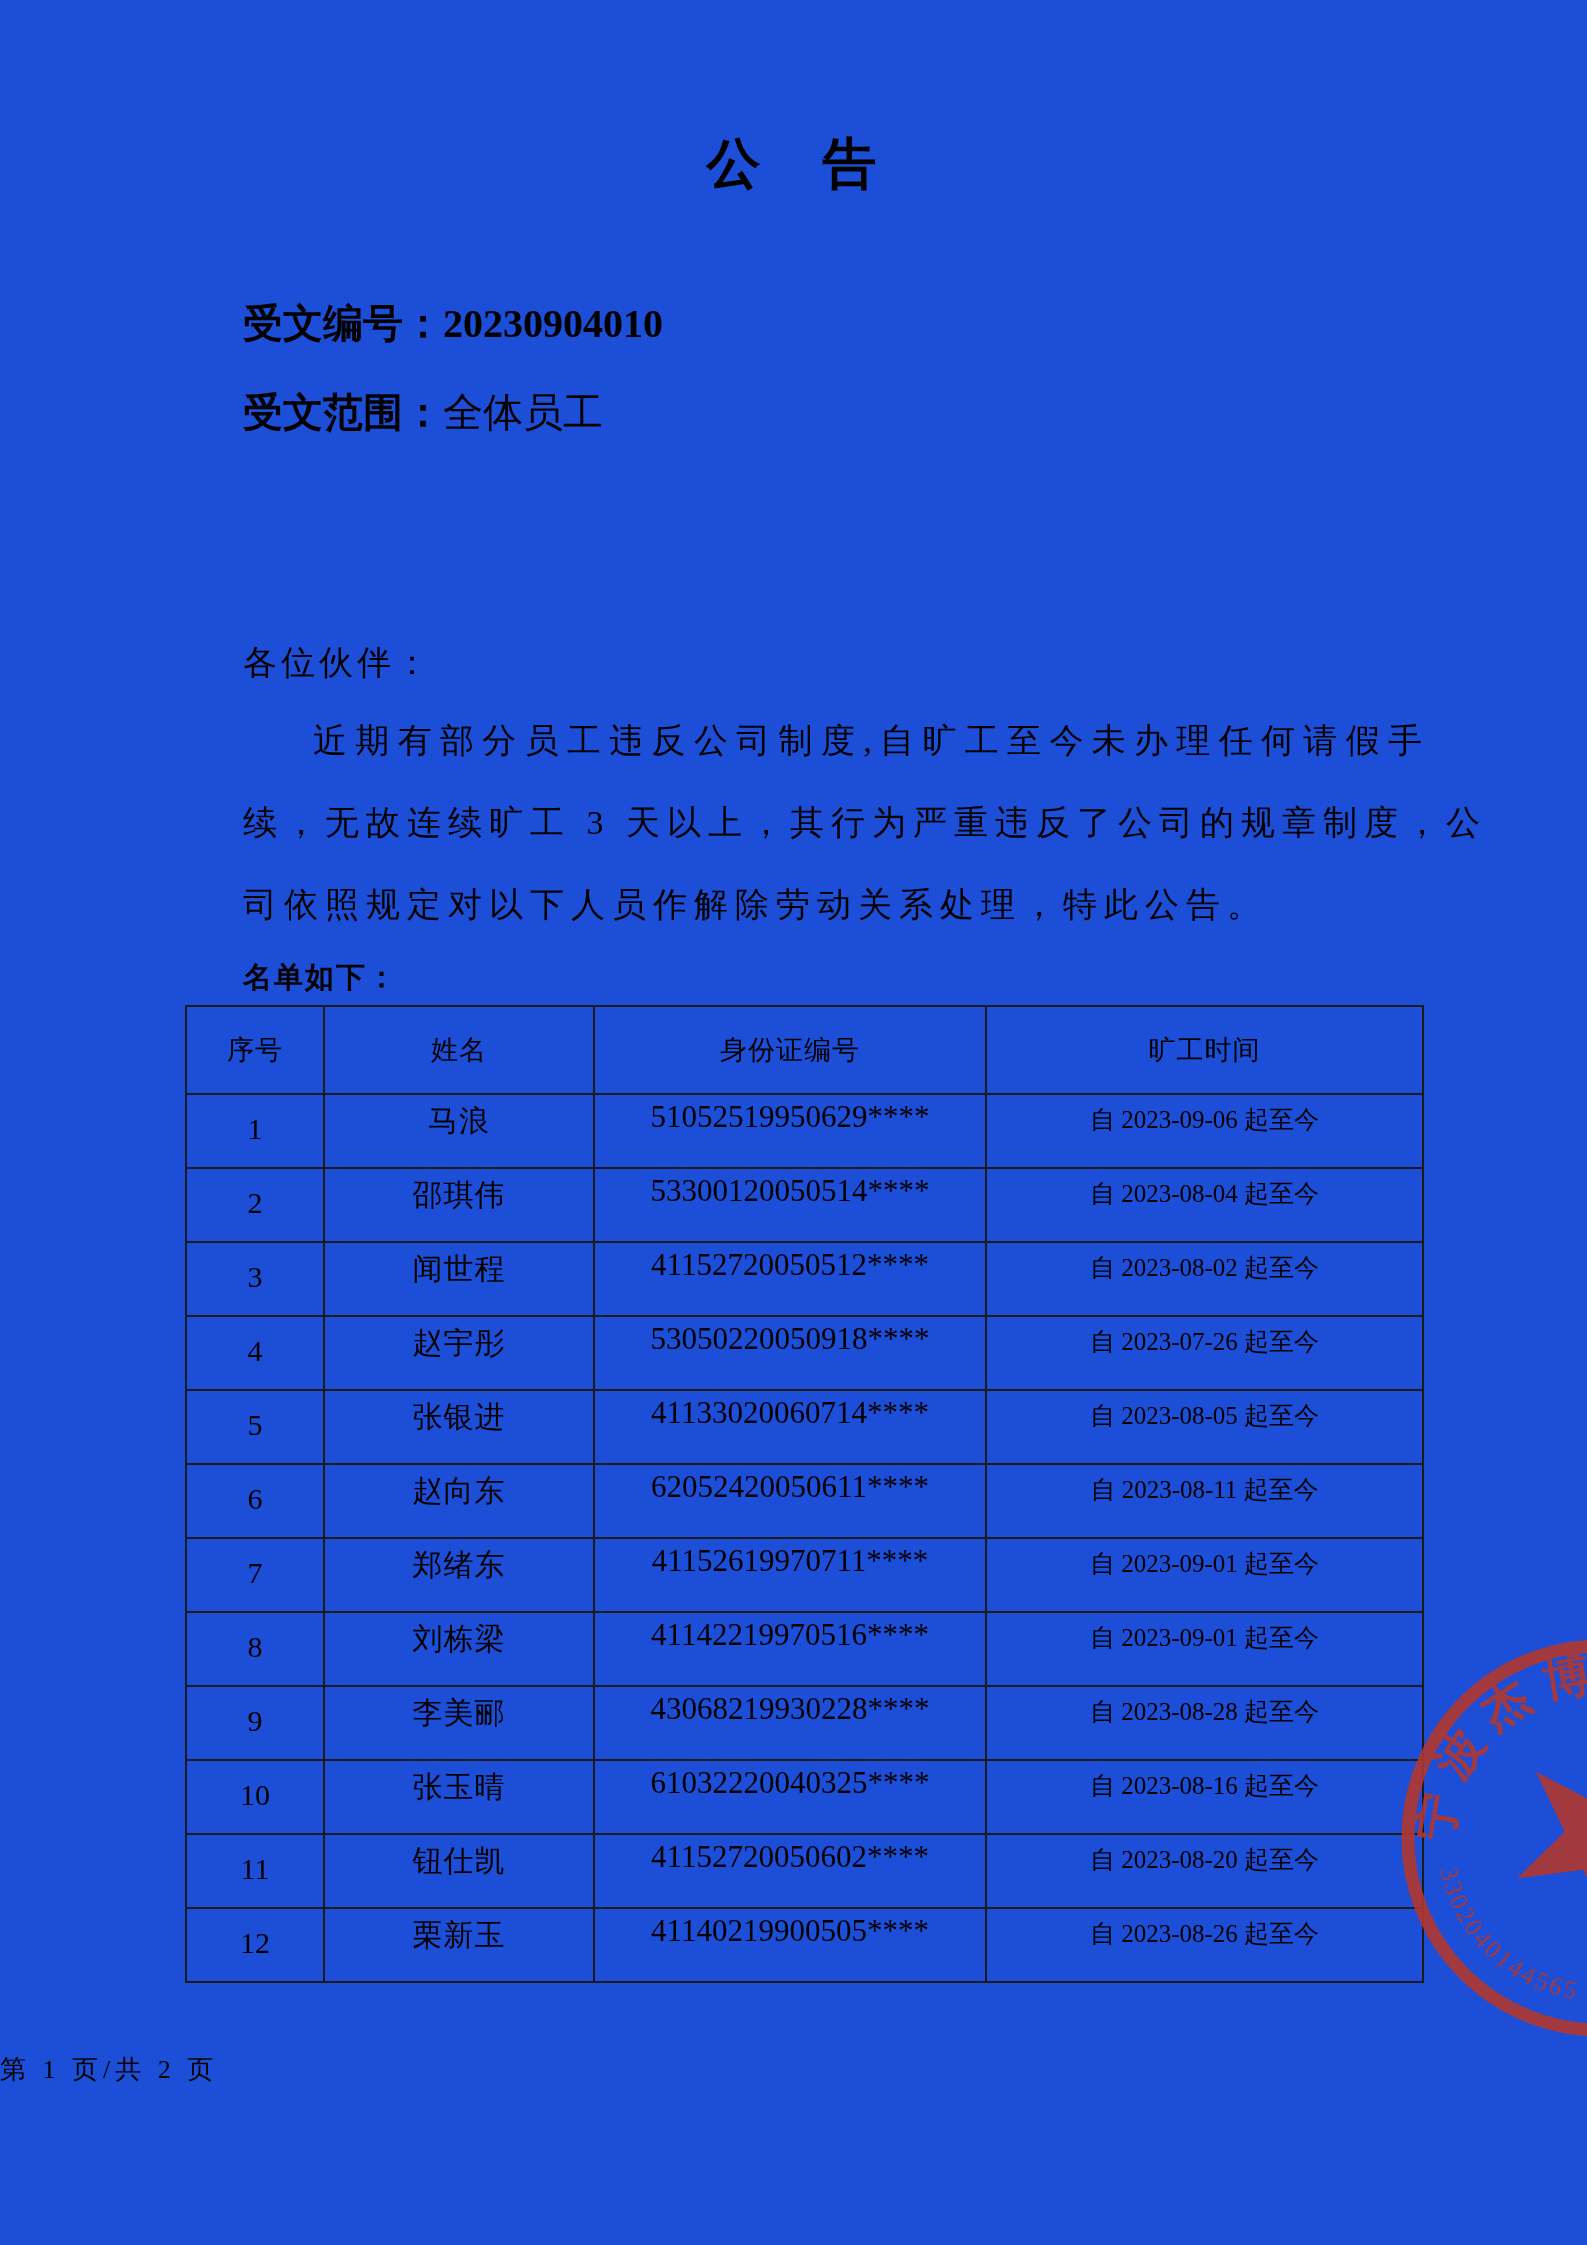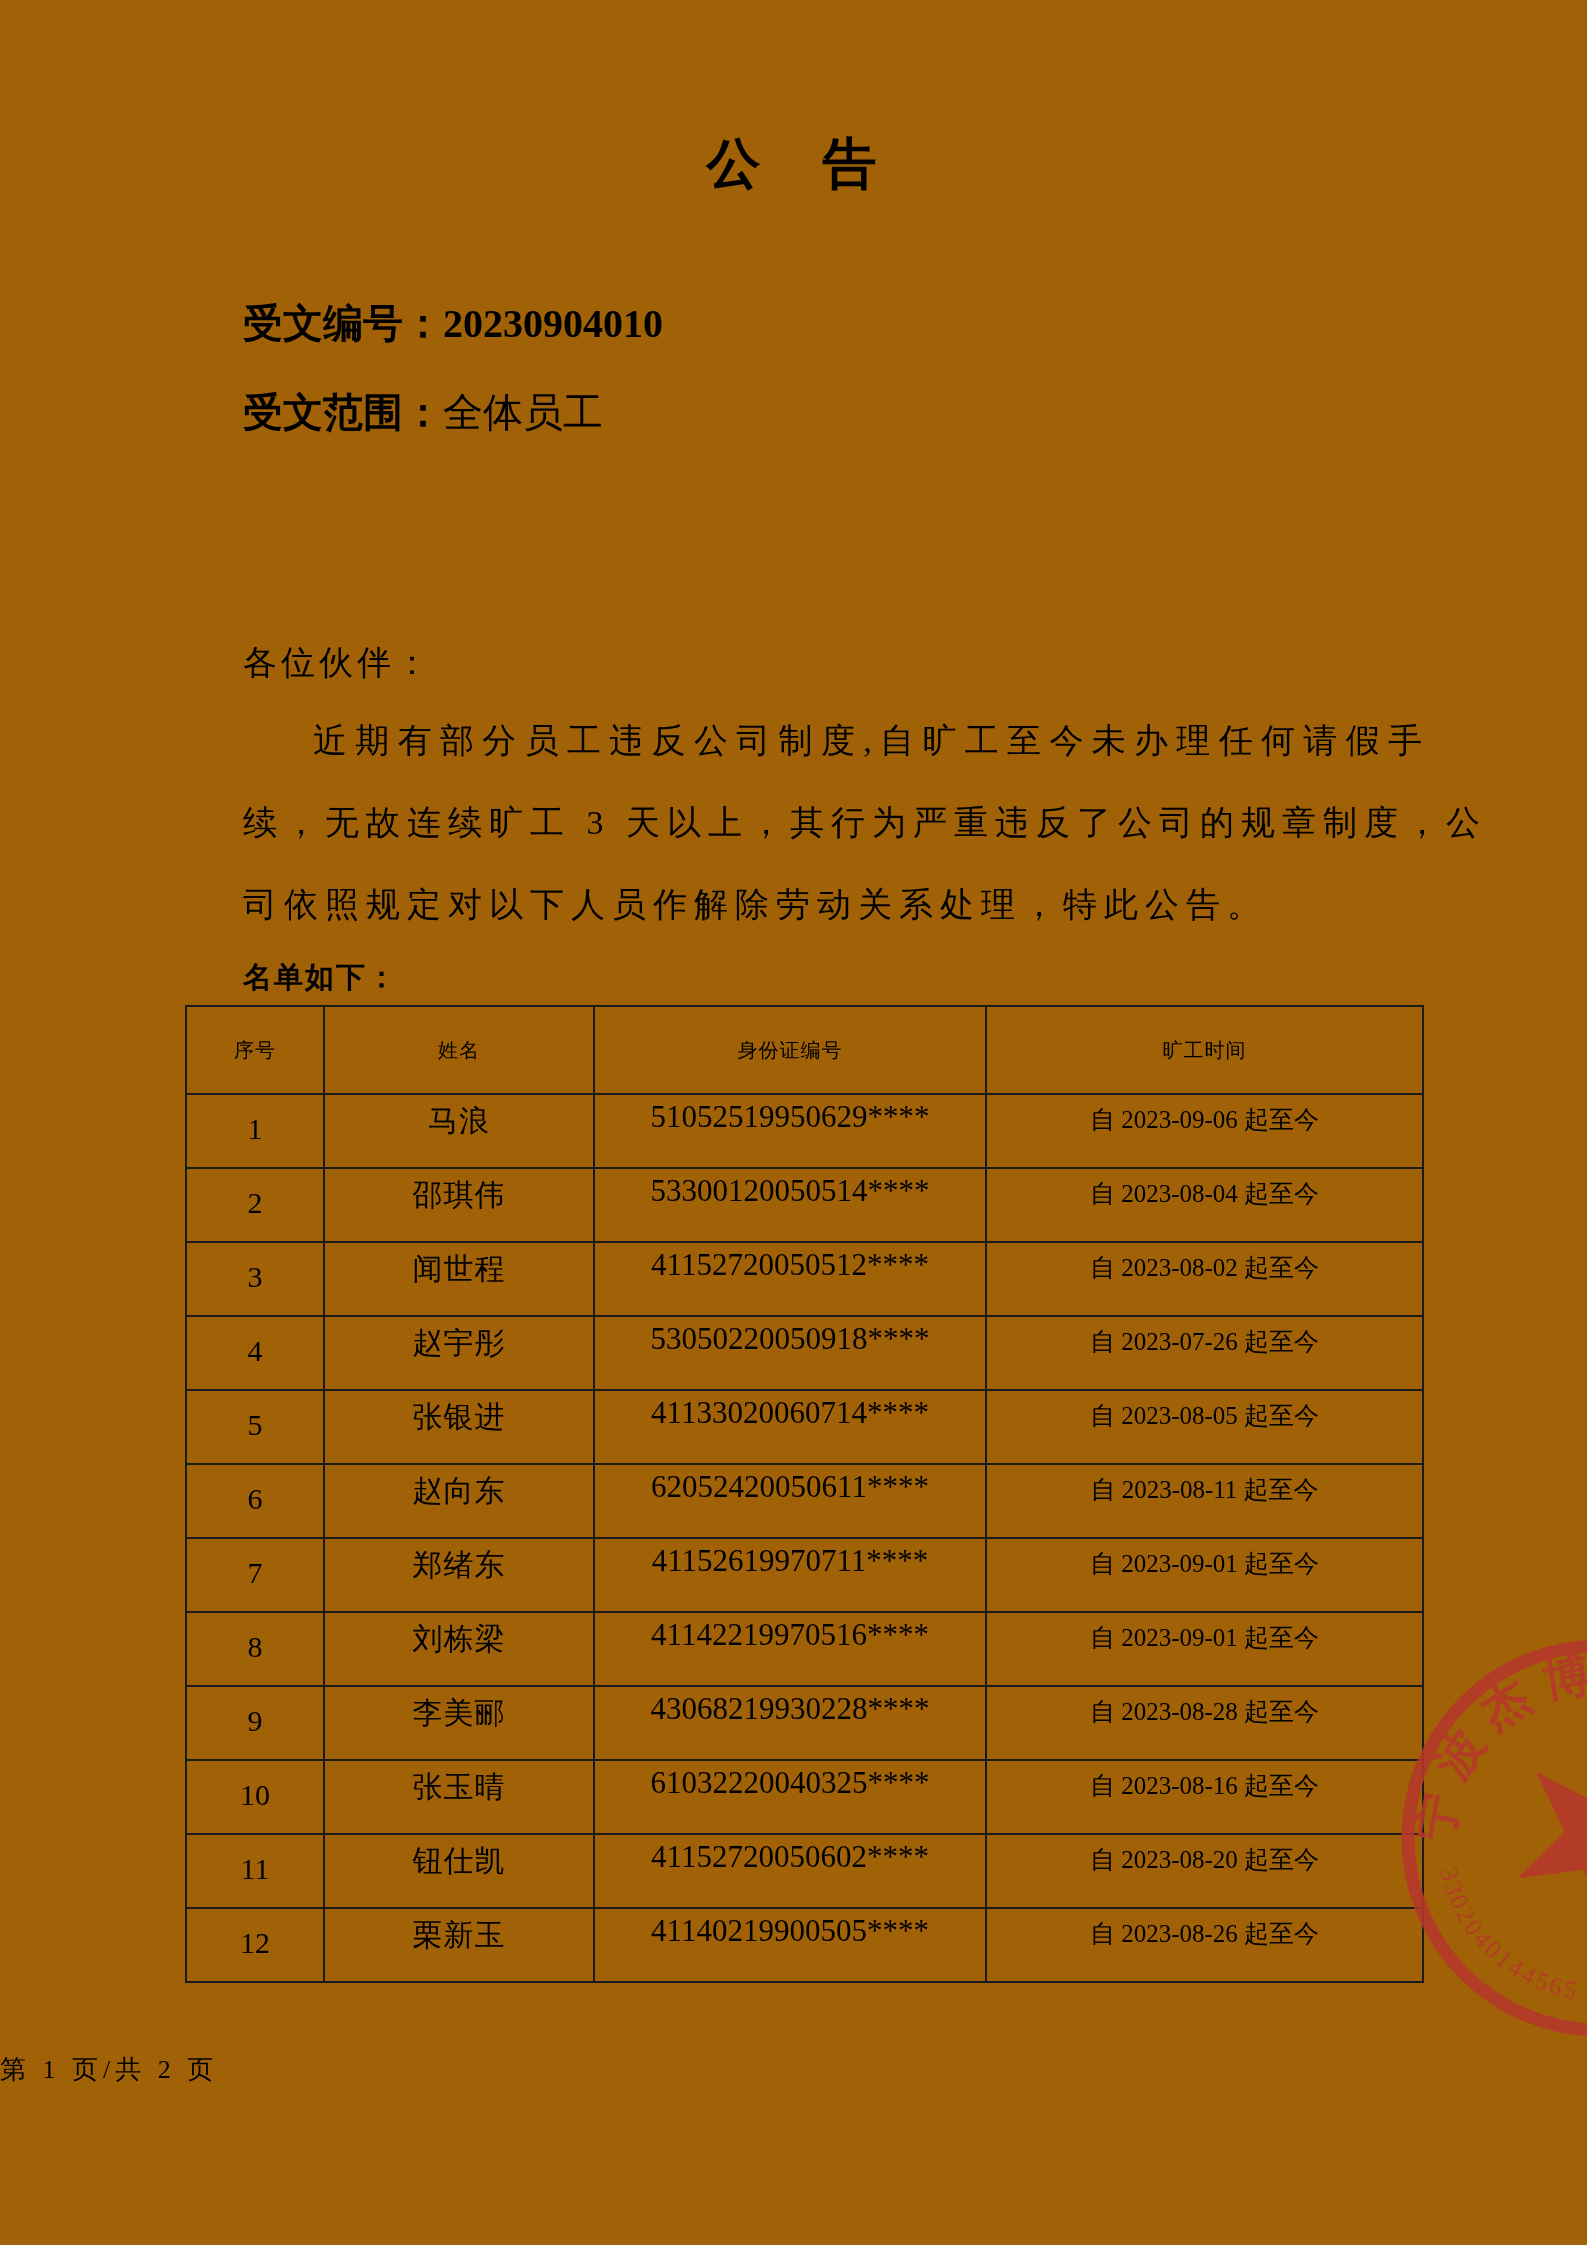--- a/index.html
+++ b/index.html
@@ -1,21 +1,21 @@
 <!DOCTYPE html>
 <html><head>
 <meta charset="utf-8">
 <style>
   html,body { margin:0; padding:0; background:#888; }
   .page {
     position: relative;
     width: 1587px;
     height: 2245px;
     margin: 0 auto;
-    background: #a16207;
+    background: #1d4ed8;
     overflow: hidden;
     font-family: "Liberation Serif", "DejaVu Serif", serif;
     color: #000;
   }
   .doc-title {
     position: absolute;
     top: 128px; left: 0; right: 0;
     text-align: center;
     font-size: 54px;
     font-weight: bold;
@@ -67,21 +67,21 @@
     table-layout: fixed;
   }
   .roster th, .roster td {
     border: 2px solid #1b1b1b;
     text-align: center;
     box-sizing: border-box;
     overflow: hidden;
   }
   .roster th {
     height: 88px;
-    font-size: 20px;
+    font-size: 27px;
     font-weight: normal;
     vertical-align: middle;
     letter-spacing: 1px;
   }
   .roster td {
     height: 74px;
     vertical-align: top;
   }
   .roster td.cell-no   { font-size: 30px; padding-top: 17px; }
   .roster td.cell-name { font-size: 30px; padding-top: 6px; letter-spacing: 1px; }

